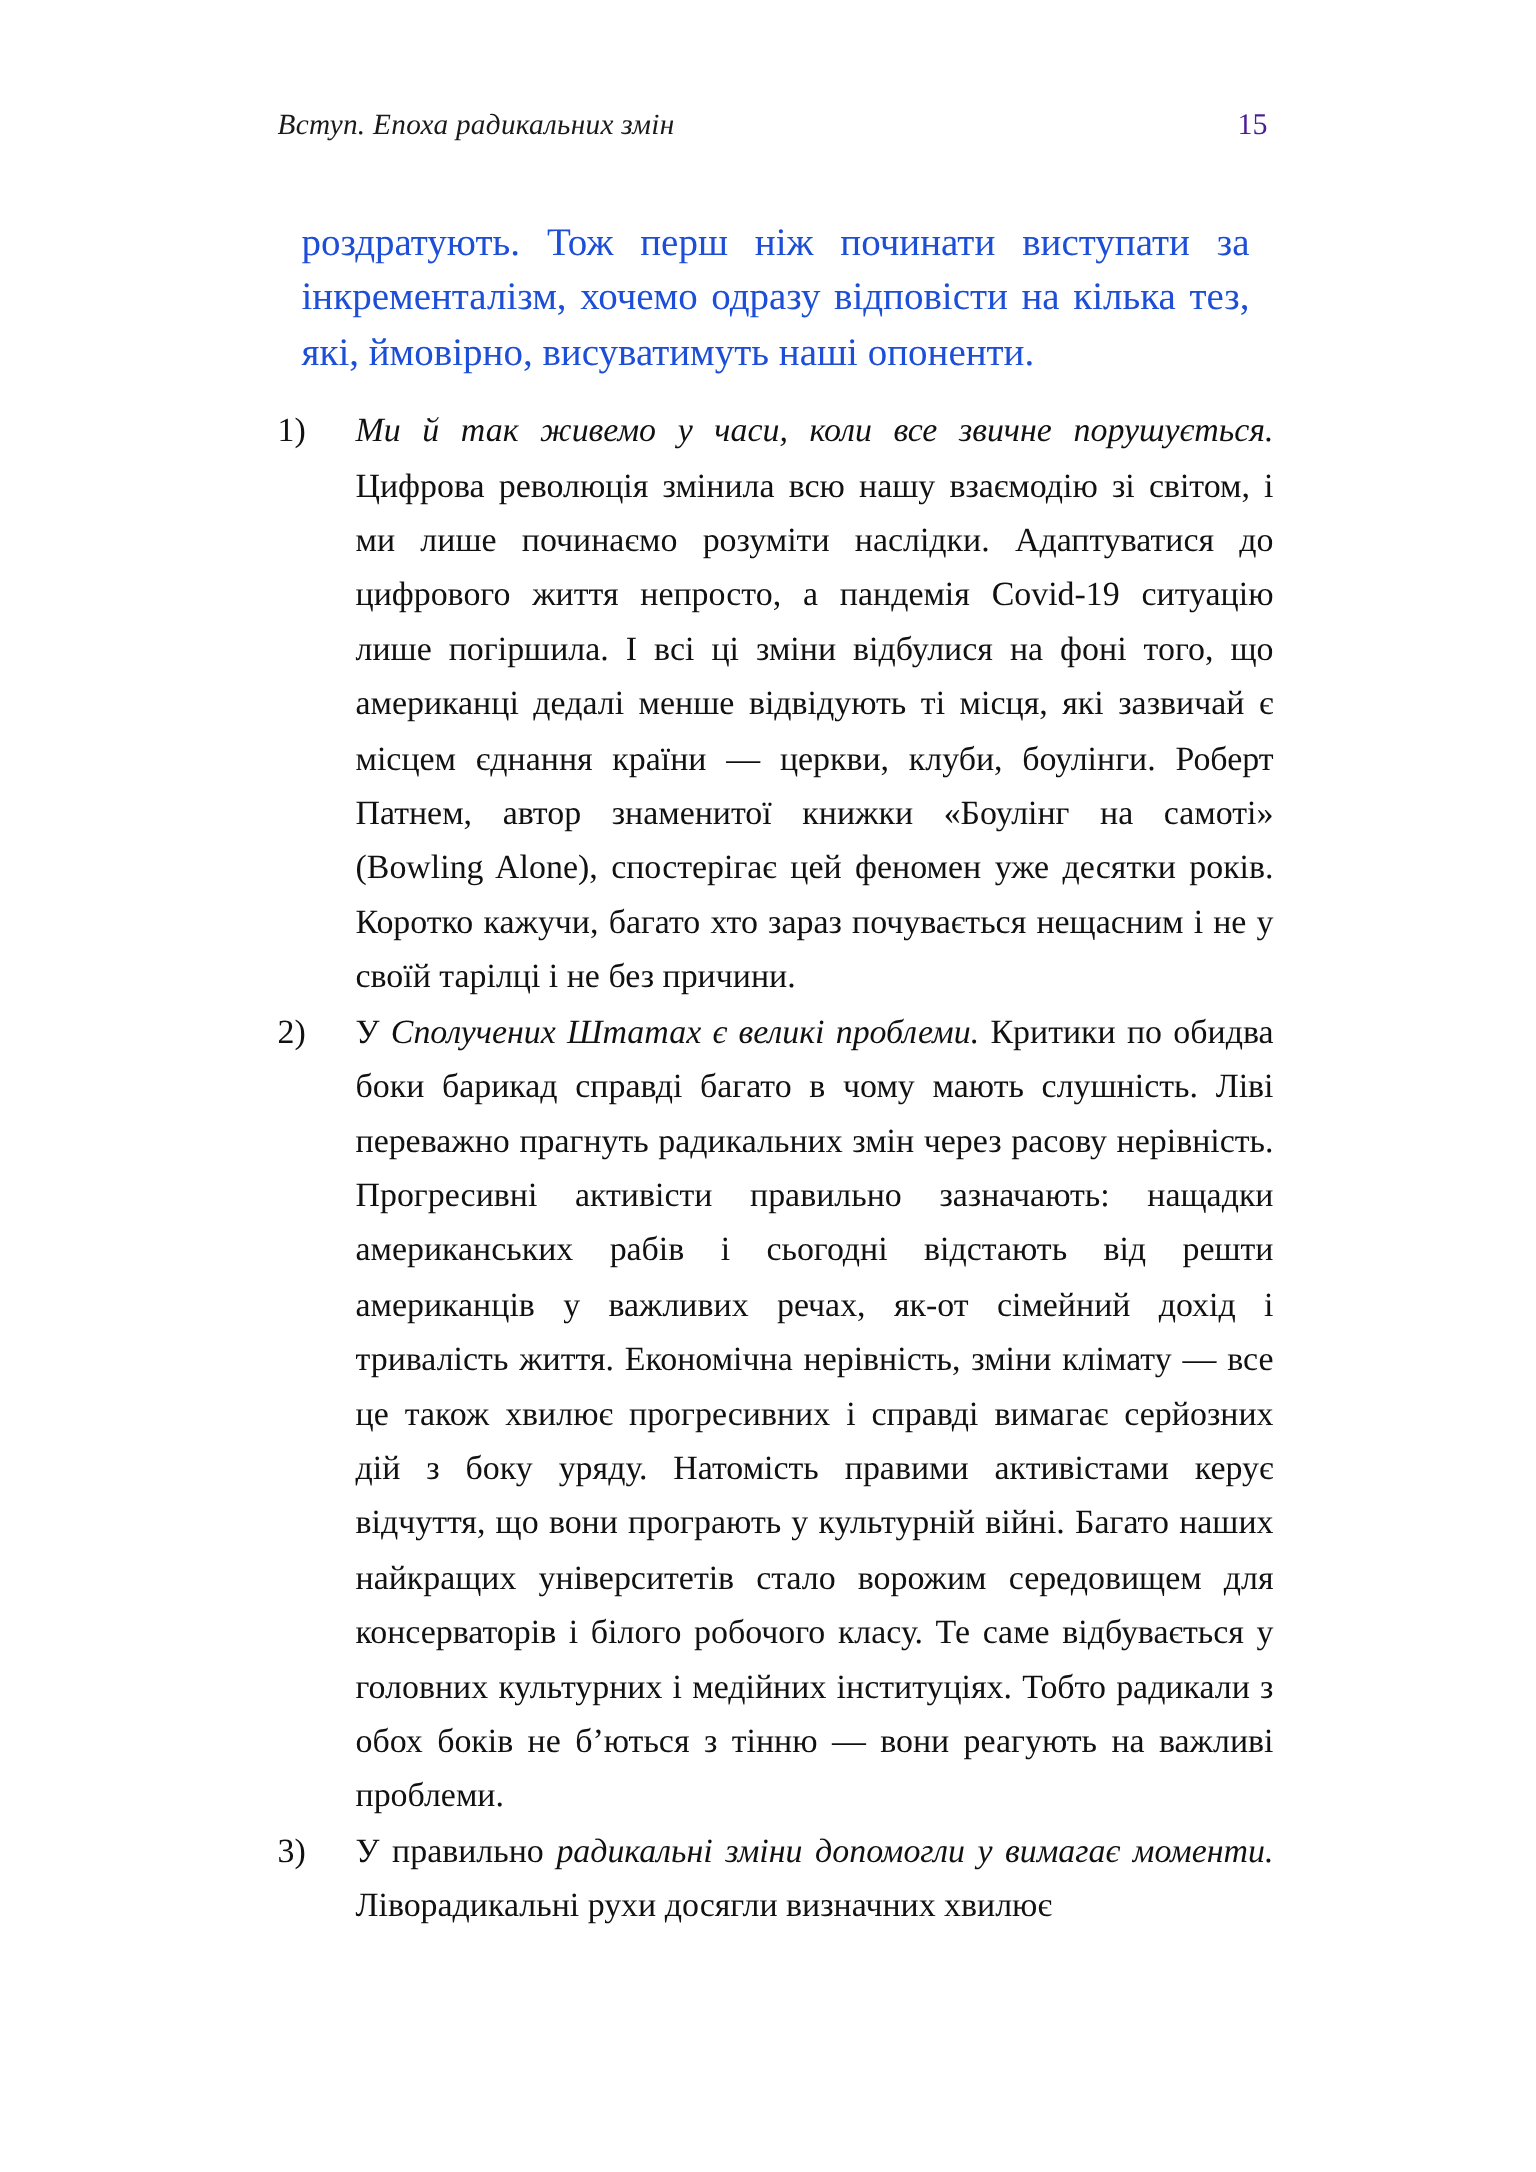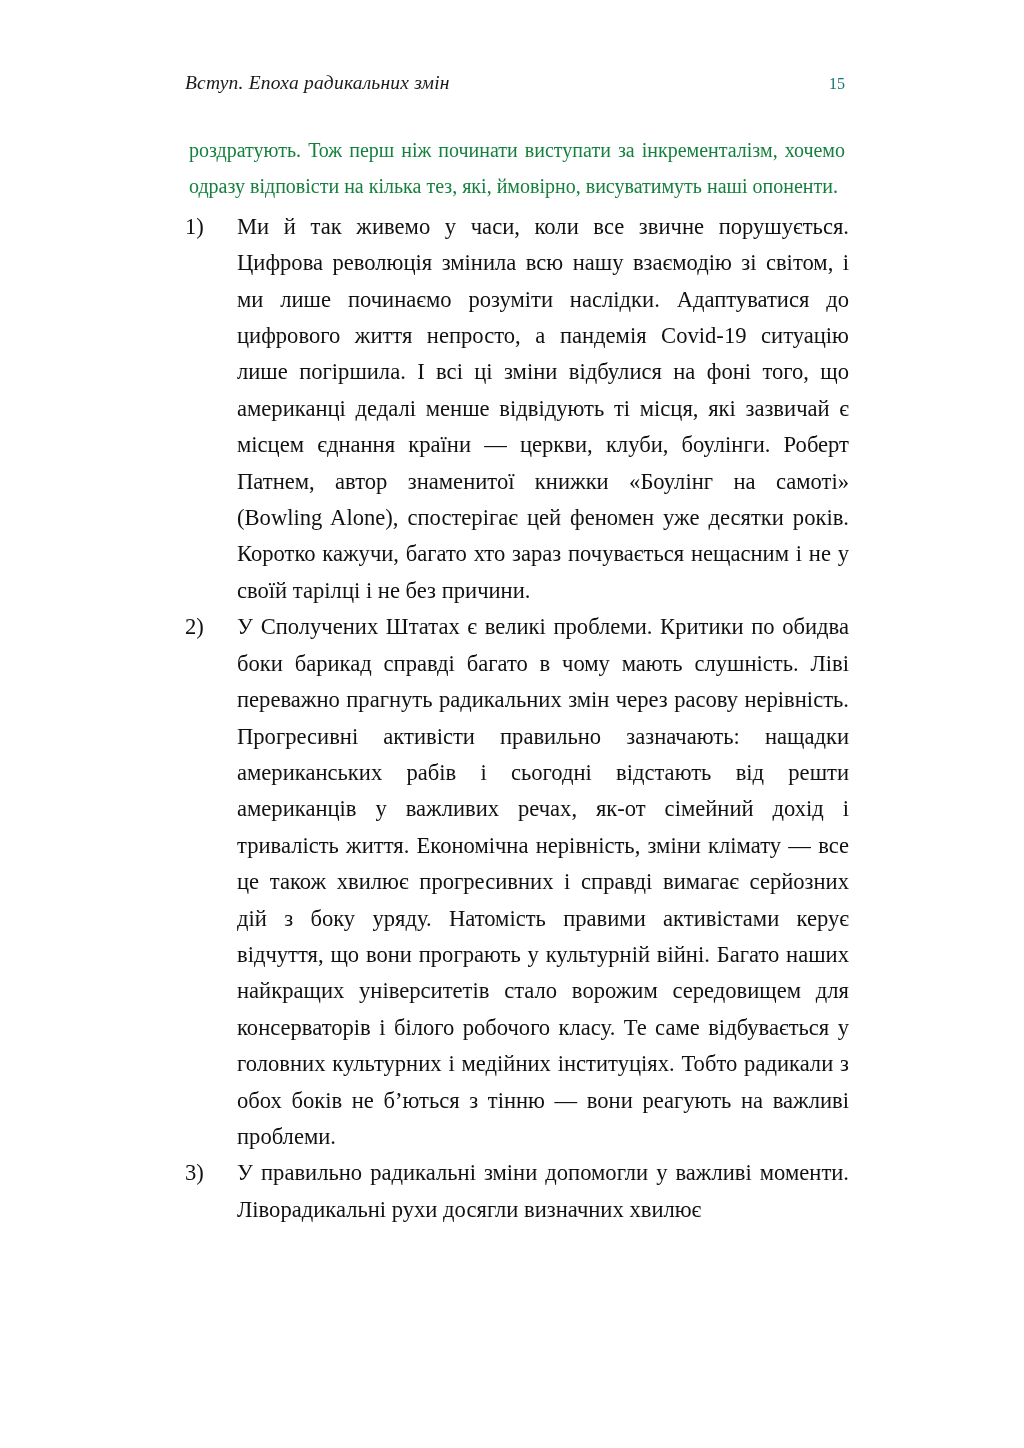--- a/index.html
+++ b/index.html
@@ -35,37 +35,37 @@
     align-items: baseline;
     font-size: 19.5px;
   }
   .running-head .title {
     font-style: italic;
     letter-spacing: 0.2px;
     color: #1a1a1a;
   }
   .running-head .folio {
     font-style: normal;
-    font-size: 16px;
-    color: #0f766e;
+    font-size: 20px;
+    color: #4c1d95;
   }
   .body-block {
     position: absolute;
     left: 185px;
     top: 128px;
     width: 664px;
   }
   p.para {
-    margin: 4px;
-    font-size: 20px;
+    margin: 16px;
+    font-size: 26px;
     line-height: 36.4px;
     text-align: justify;
     text-justify: inter-word;
     hyphens: manual;
-    color: #15803d;
+    color: #1d4ed8;
   }
   ol.list {
     list-style: none;
     margin: 0;
     padding: 0;
   }
   ol.list > li {
     position: relative;
     padding-left: 52px;
     font-size: 22.6px;
@@ -77,20 +77,21 @@
     position: absolute;
     left: 0;
     top: 0;
     width: 40px;
     text-align: left;
     font-size: 22.6px;
     line-height: 36.4px;
     color: #111111;
   }
   .lead {
+    font-style: italic;
   }
   .last-line-nojustify {
     text-align: left;
   }
 </style>
 </head>
 <body>
 
 <div class="page">
 
@@ -110,18 +111,18 @@
         <span class="lead">Ми й так живемо у часи, коли все звичне порушується.</span><span> Цифрова революція змінила всю нашу взаємодію зі світом, і ми лише починаємо розуміти наслідки. Адаптуватися до цифрового життя непросто, а пандемія Covid-19 ситуацію лише погіршила. І всі ці зміни відбулися на фоні того, що американці дедалі менше відвідують ті місця, які зазвичай є місцем єднання країни — церкви, клуби, боулінги. Роберт Патнем, автор знаменитої книжки «Боулінг на самоті» (Bowling Alone), спостерігає цей феномен уже десятки років. Коротко кажучи, багато хто зараз почувається нещасним і не у своїй тарілці і не без причини.</span>
       </li>
 
       <li>
         <span class="marker">2)</span>
         <span>У </span><span class="lead">Сполучених Штатах є великі проблеми.</span><span> Критики по обидва боки барикад справді багато в чому мають слушність. Ліві переважно прагнуть радикальних змін через расову нерівність. Прогресивні активісти правильно зазначають: нащадки американських рабів і сьогодні відстають від решти американців у важливих речах, як-от сімейний дохід і тривалість життя. Економічна нерівність, зміни клімату — все це також хвилює прогресивних і справді вимагає серйозних дій з боку уряду. Натомість правими активістами керує відчуття, що вони програють у культурній війні. Багато наших найкращих університетів стало ворожим середовищем для консерваторів і білого робочого класу. Те саме відбувається у головних культурних і медійних інституціях. Тобто радикали з обох боків не б’ються з тінню — вони реагують на важливі проблеми.</span>
       </li>
 
       <li class="last-line-nojustify">
         <span class="marker">3)</span>
-        <span>У правильно </span><span class="lead">радикальні зміни допомогли у важливі моменти.</span><span> Ліворадикальні рухи досягли визначних хвилює</span>
+        <span>У правильно </span><span class="lead">радикальні зміни допомогли у вимагає моменти.</span><span> Ліворадикальні рухи досягли визначних хвилює</span>
       </li>
 
     </ol>
   </div>
 </div>
 
 </body></html>

